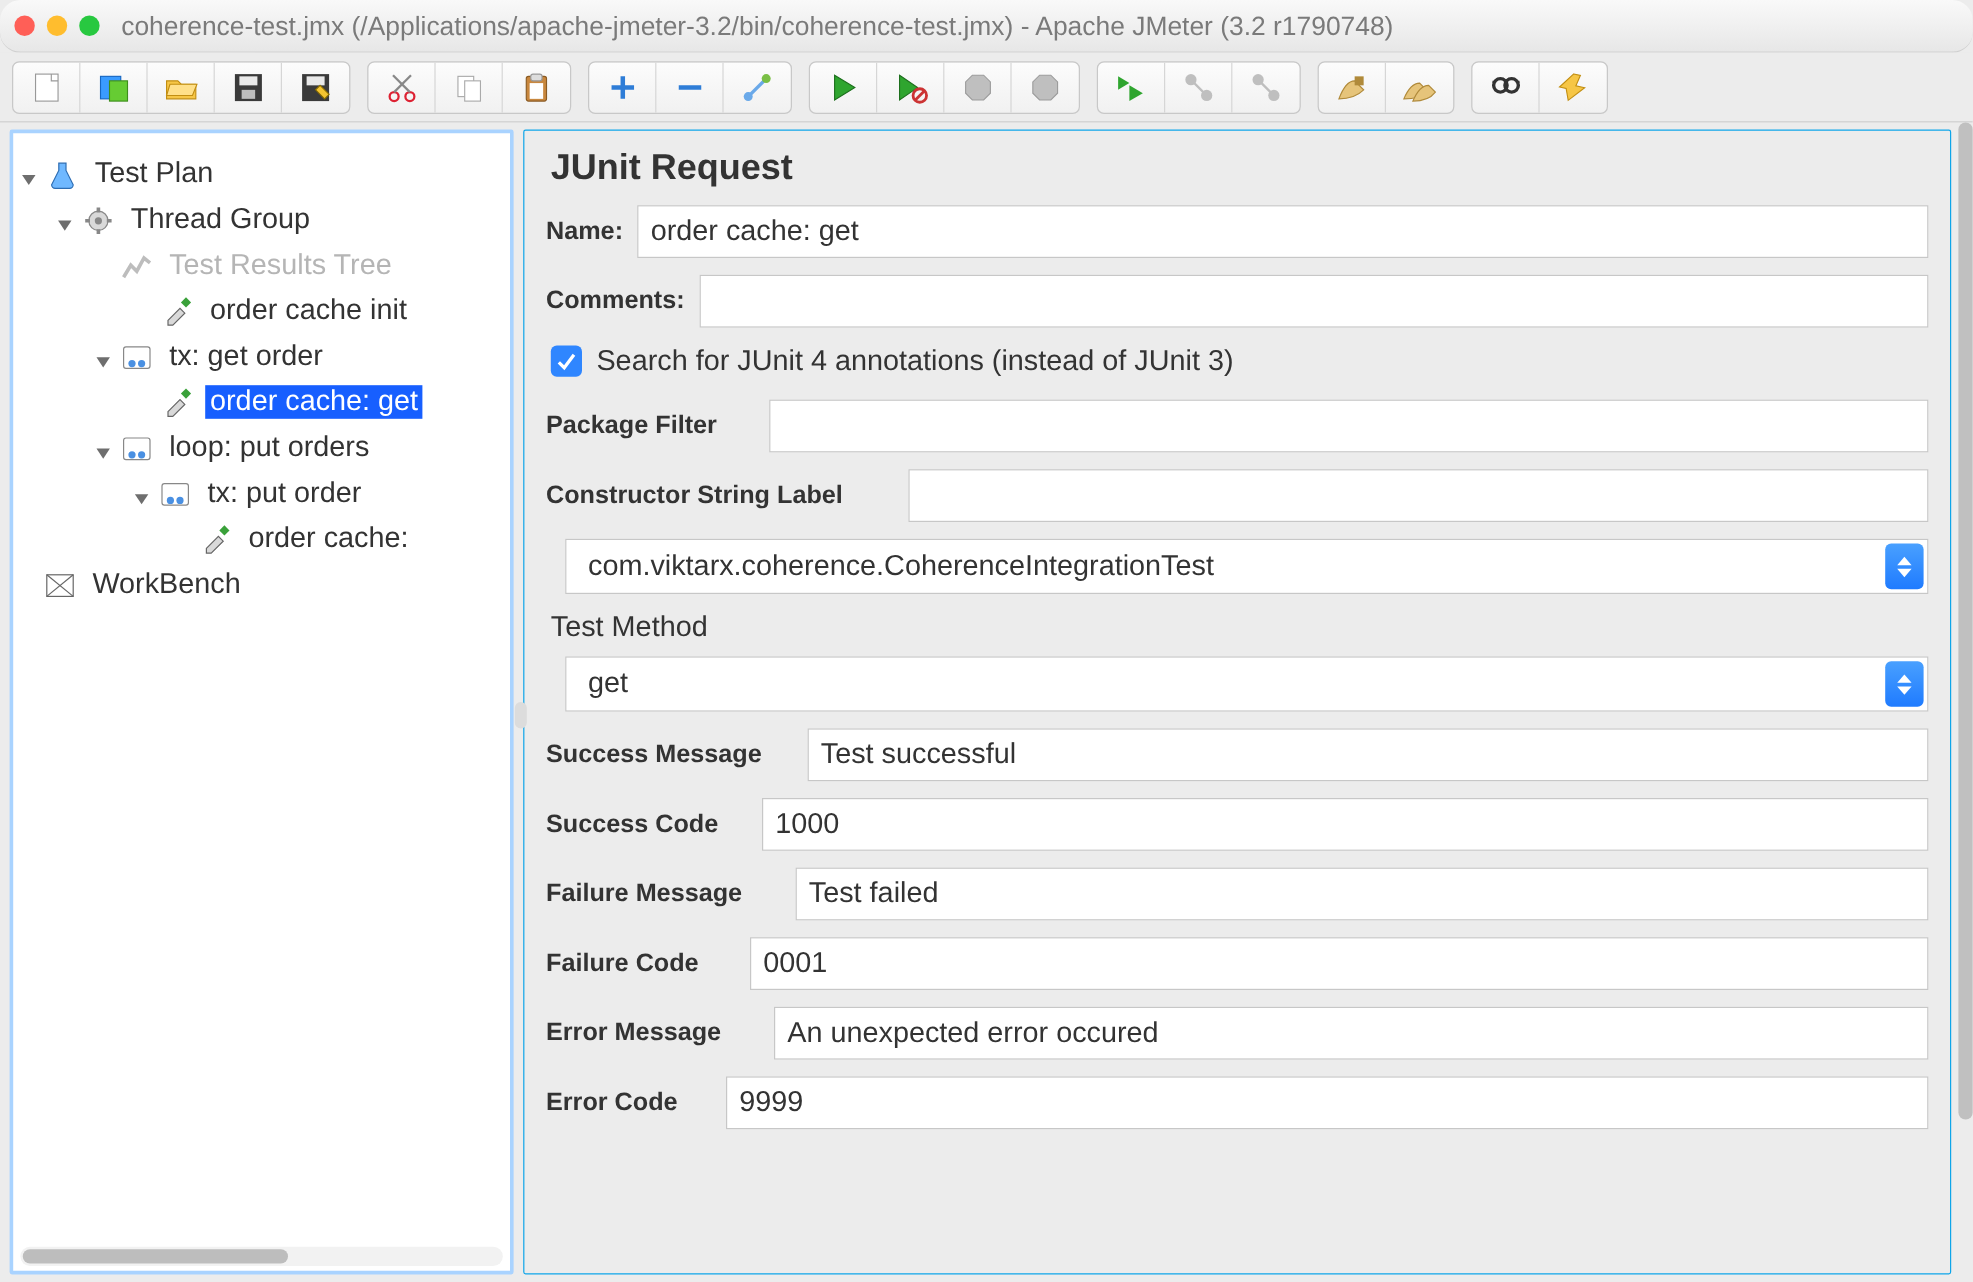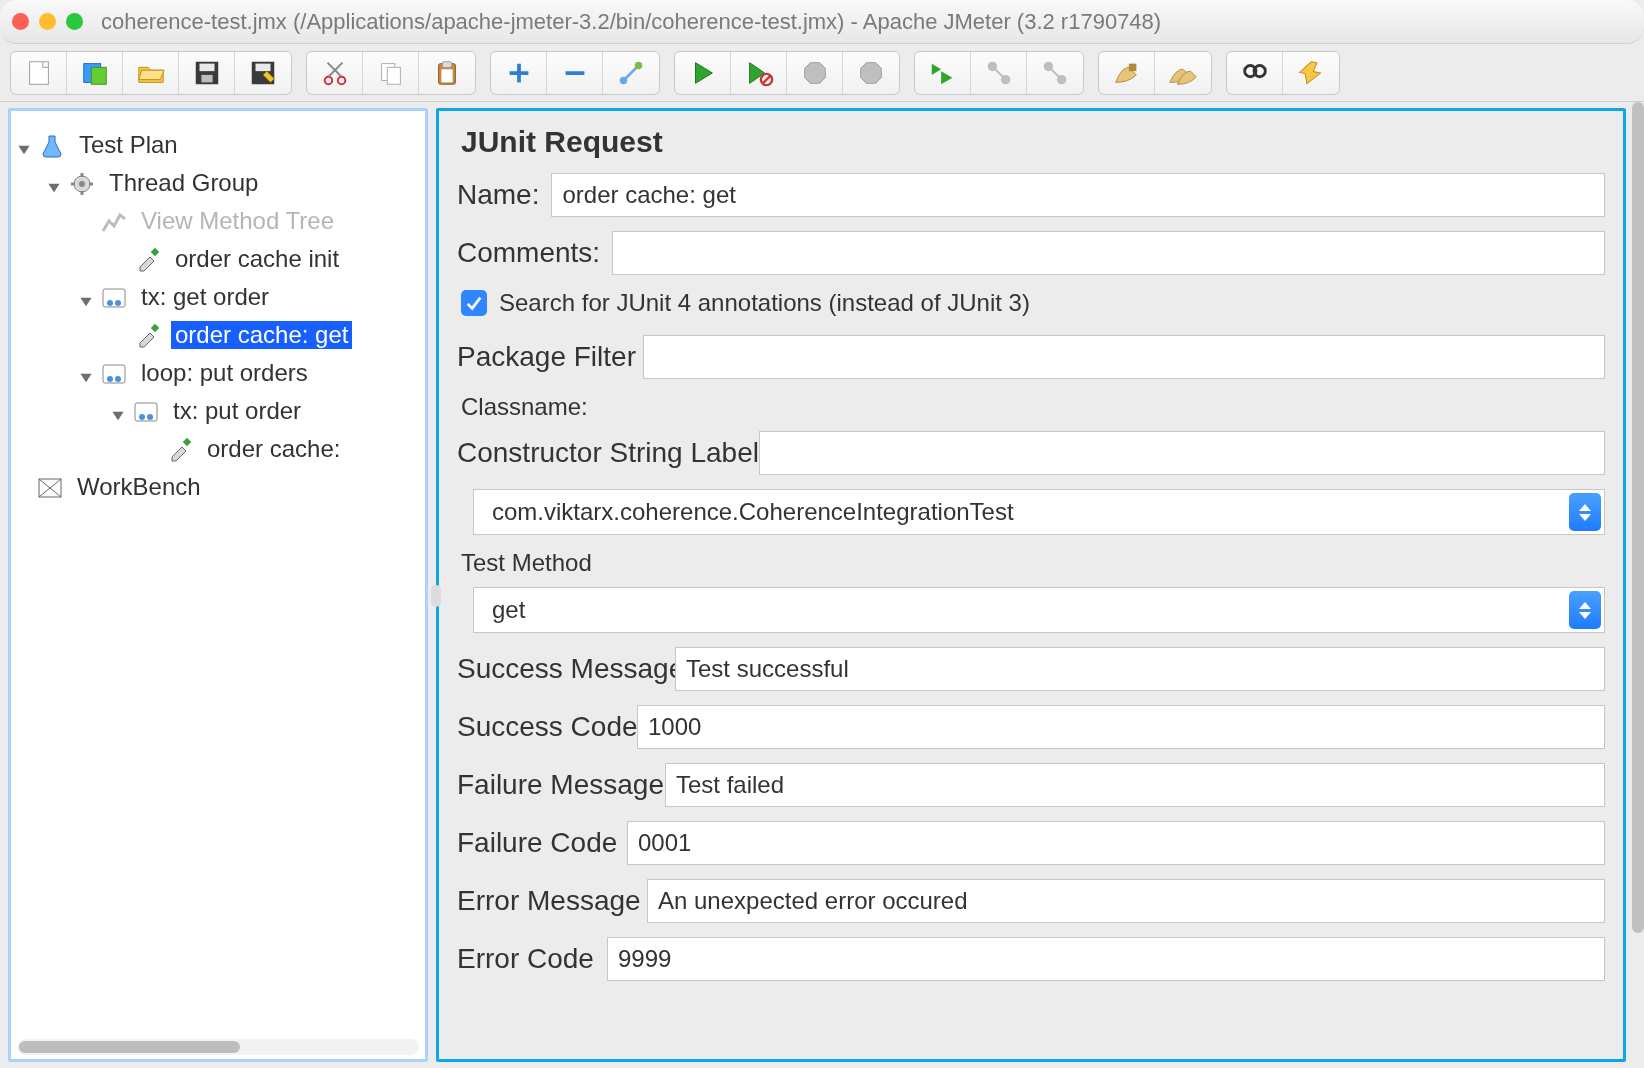--- a/index.html
+++ b/index.html
@@ -15,39 +15,39 @@
   .tgroup { display:flex; border:1px solid #c8c8c8; border-radius:6px; background:linear-gradient(#fcfcfc,#f1f1f1); overflow:hidden; margin-right:14px; height:44px; }
   .tbtn { width:56px; height:100%; display:flex; align-items:center; justify-content:center; border-right:1px solid #d6d6d6; cursor:pointer; }
   .tbtn:last-child{ border-right:none; }
   .tbtn svg { width:30px; height:30px; }
   
   .main { display:flex; height:calc(100% - 44px - 58px); position:relative; }
   .tree-pane { width:420px; border:3px solid #a9d3ff; border-radius:2px; margin:6px 4px 6px 8px; background:#fff; position:relative; overflow:hidden; }
   .tree-body { padding:10px 4px 0 4px; height:calc(100% - 22px); overflow:hidden; font-size:24px; }
   .tree-pane .hscroll { position:absolute; bottom:4px; left:6px; right:6px; height:16px; background:#f2f2f2; border-radius:8px; }
   .tree-pane .hscroll .thumb{ position:absolute; left:2px; top:2px; height:12px; width:55%; background:#bdbdbd; border-radius:6px; }
-  .detail-pane { flex:1; border:3px solid #0ea5e9; border-radius:2px; margin:6px 18px 6px 4px; background:#ececec; position:relative; padding:6px 18px 0 18px; }
+  .detail-pane { flex:1; border:1px solid #0ea5e9; border-radius:2px; margin:6px 18px 6px 4px; background:#ececec; position:relative; padding:6px 18px 0 18px; }
   .vscroll { position:absolute; top:0; right:-2px; width:16px; height:100%; background:transparent; }
   .vscroll .thumb{ position:absolute; top:0; right:2px; width:12px; height:86%; background:#c0c0c0; border-radius:6px; }
 
   
   .node { display:flex; align-items:flex-end; height:38px; white-space:nowrap; }
   .disclose { width:18px; height:18px; margin-right:4px; display:flex; align-items:center; justify-content:center; color:#6e6e6e; }
   .disclose svg{ width:14px; height:14px; }
   .spacer{ display:inline-block; }
   .ticon { width:30px; height:26px; margin-right:8px; display:flex; align-items:center; justify-content:center; }
   .ticon svg{ width:28px; height:26px; }
   .node-label { padding:0 4px; }
   .node-label.selected { background:#175fff; color:#fff; }
   .node-label.dim { color:#b5b5b5; }
 
   
   .panel-title { font-size:30px; font-weight:600; color:#333; margin:8px 0 14px 4px; }
   .row { display:flex; align-items:center; margin-bottom:14px; }
-  .row label { font-size:28px; margin-right:12px; white-space:nowrap; }
+  .row label { font-size:21px; margin-right:12px; white-space:nowrap;font-weight:bold; }
   .textfield { flex:1; height:44px; border:1px solid #c7c7c7; background:#fff; padding:0 10px; font-size:24px; color:#333; }
   .checkbox-row { display:flex; align-items:center; margin:8px 0 18px 4px; }
   .cb { width:26px; height:26px; border-radius:5px; background:#2f86ff; margin-right:12px; display:flex; align-items:center; justify-content:center; }
   .cb svg{ width:18px; height:18px; stroke:#fff; stroke-width:3; fill:none; }
   .combo { flex:1; position:relative; height:46px; border:1px solid #c7c7c7; background:#fff; display:flex; align-items:center; padding:0 10px; font-size:24px; }
   .combo .arrow { position:absolute; right:3px; top:3px; bottom:3px; width:32px; background:linear-gradient(#49a0ff,#1f7bff); border-radius:5px; display:flex; flex-direction:column; align-items:center; justify-content:center; }
   .combo .arrow:before, .combo .arrow:after{ content:""; width:0; height:0; border-left:6px solid transparent; border-right:6px solid transparent; }
   .combo .arrow:before{ border-bottom:7px solid #fff; margin-bottom:3px; }
   .combo .arrow:after{ border-top:7px solid #fff; }
   .stack-label { font-size:24px; margin:4px 0 10px 4px; }
@@ -261,21 +261,21 @@
         <span class="node-label">Thread Group</span>
       </div>
 
       <div class="node">
         <span class="spacer" style="width:84px"></span>
         <span class="ticon">
             <svg viewBox="0 0 28 26">
               <polyline points="3,22 9,12 14,17 20,6 25,10" fill="none" stroke="#bdbdbd" stroke-width="3"></polyline>
             </svg>
           </span>
-        <span class="node-label dim">View Method Tree</span>
+        <span class="node-label dim">Test Results Tree</span>
       </div>
 
 
       <div class="node">
         <span class="spacer" style="width:118px"></span>
         <span class="ticon">
             <svg viewBox="0 0 28 26">
               <path d="M6 20l10-10 4 4-10 10-4 0z" fill="#d9d9d9" stroke="#666"></path>
               <rect x="18" y="2" width="6" height="6" fill="#3aa13a" transform="rotate(45 21 5)"></rect>
             </svg>
@@ -394,21 +394,20 @@
           </svg>
         </span>
       <span style="font-size:24px;">Search for JUnit 4 annotations (instead of JUnit 3)</span>
     </div>
 
     <div class="row">
       <label style="width:174px">Package Filter</label>
       <input class="textfield" value="" style="">
     </div>
 
-    <div class="stack-label">Classname:</div>
     <div class="row">
       <label style="width:290px">Constructor String Label</label>
       <input class="textfield" value="" style="">
     </div>
 
     <div class="row" style="margin-left:16px">
       <div class="combo">
         <span style="margin-left:8px">com.viktarx.coherence.CoherenceIntegrationTest</span>
         <span class="arrow"></span>
       </div>

